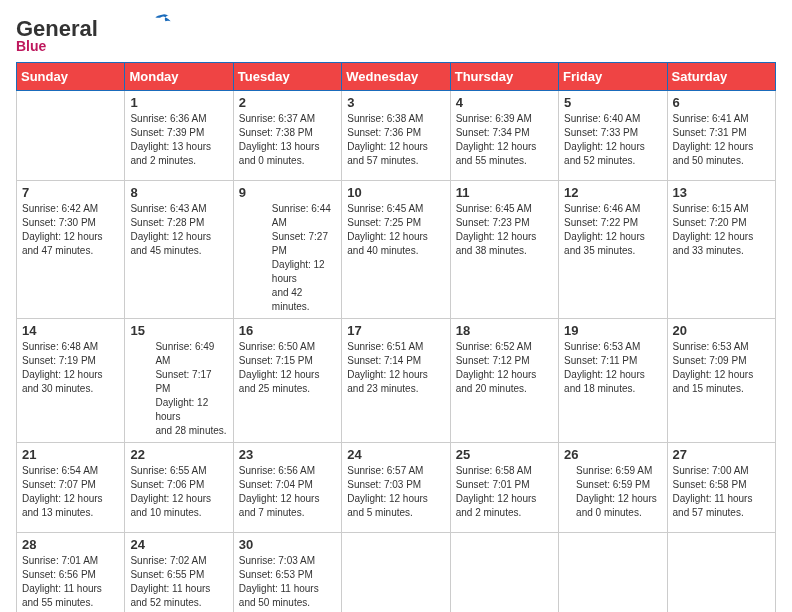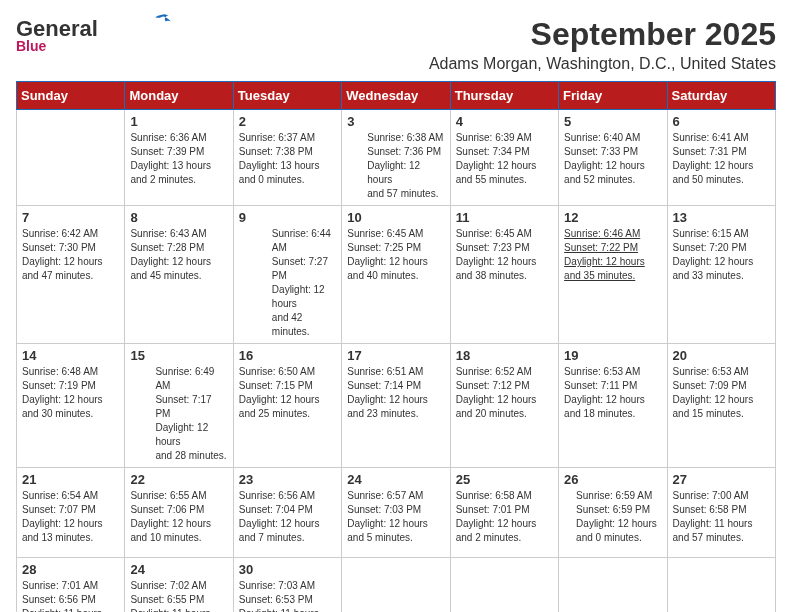--- a/index.html
+++ b/index.html
@@ -39,21 +39,21 @@
       font-size: 16px;
       color: #333;
       margin-top: 2px;
     }
     table {
       width: 100%;
       border-collapse: collapse;
       border: 1px solid #ccc;
     }
     thead th {
-      background: #b91c1c;
+      background: #ef4444;
       color: #fff;
       font-size: 13px;
       font-weight: bold;
       padding: 6px 4px;
       text-align: left;
       border: 1px solid #1a6bbb;
     }
     tbody td {
       vertical-align: top;
       border: 1px solid #ccc;
@@ -87,24 +87,20 @@
   <div class="logo">
     <div style="display:flex; align-items:center; gap:2px;">
       <span style="font-size:22px; font-weight:bold; color:#333;">General</span>
       <svg class="logo-bird" viewBox="0 0 30 20">
         <path d="M15 2 Q20 0 25 4 Q22 3 20 6 Q18 4 15 5 Q10 8 5 6 Q8 3 15 2Z" fill="#1a6bbb"></path>
         <path d="M20 6 Q25 8 28 12 Q24 10 20 12 Q18 9 20 6Z" fill="#1a6bbb"></path>
       </svg>
     </div>
     <span style="font-size:14px; font-weight:bold; color:#be185d; margin-top:-4px;">Blue</span>
   </div>
-  <div class="title-area">
-    <div class="month-title">September 2025</div>
-    <div class="location-title">Adams Morgan, Washington, D.C., United States</div>
-  </div>
 </div>
 
 <table>
   <thead>
     <tr>
     <th>Sunday</th>
         <th>Monday</th>
         <th>Tuesday</th>
         <th>Wednesday</th>
         <th>Thursday</th>
@@ -124,21 +120,21 @@
         </td>
         <td>
           <span class="day-num">2</span>
           <div class="day-info" style="white-space: pre-line;">Sunrise: 6:37 AM
 Sunset: 7:38 PM
 Daylight: 13 hours
 and 0 minutes.</div>
         </td>
         <td>
           <span class="day-num">3</span>
-          <div class="day-info" style="white-space: pre-line; margin-left: 20px;">Sunrise: 6:38 AM
+          <div class="day-info" style="white-space: pre-line;">Sunrise: 6:38 AM
 Sunset: 7:36 PM
 Daylight: 12 hours
 and 57 minutes.</div>
         </td>
         <td>
           <span class="day-num">4</span>
           <div class="day-info" style="white-space: pre-line;">Sunrise: 6:39 AM
 Sunset: 7:34 PM
 Daylight: 12 hours
 and 55 minutes.</div>
@@ -189,21 +185,21 @@
         </td>
         <td>
           <span class="day-num">11</span>
           <div class="day-info" style="white-space: pre-line;">Sunrise: 6:45 AM
 Sunset: 7:23 PM
 Daylight: 12 hours
 and 38 minutes.</div>
         </td>
         <td>
           <span class="day-num">12</span>
-          <div class="day-info" style="white-space: pre-line; text-decoration: underline;">Sunrise: 6:46 AM
+          <div class="day-info" style="white-space: pre-line;">Sunrise: 6:46 AM
 Sunset: 7:22 PM
 Daylight: 12 hours
 and 35 minutes.</div>
         </td>
         <td>
           <span class="day-num">13</span>
           <div class="day-info" style="white-space: pre-line;">Sunrise: 6:15 AM
 Sunset: 7:20 PM
 Daylight: 12 hours
 and 33 minutes.</div>

